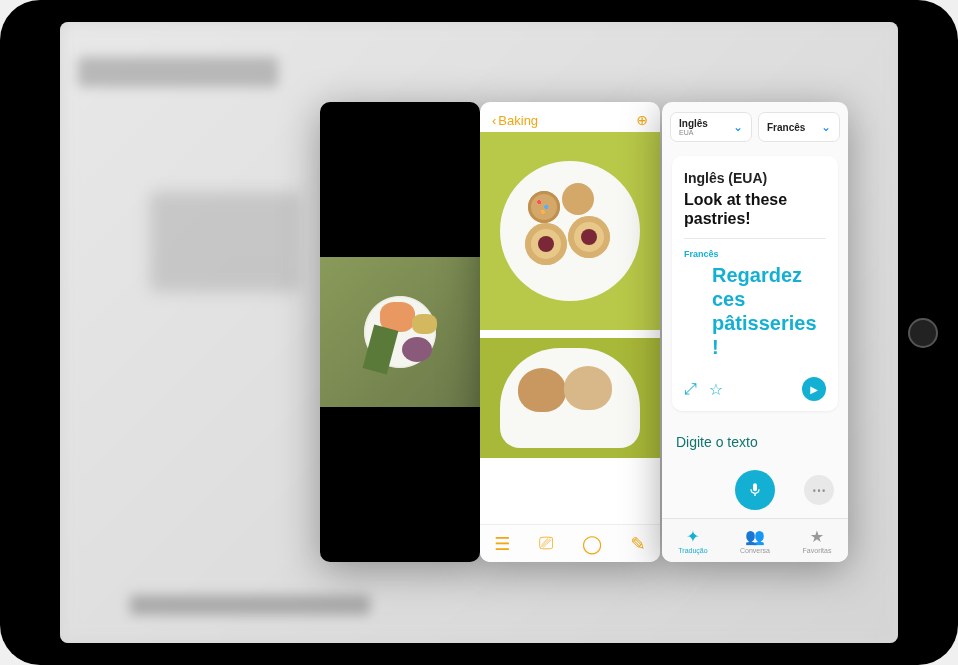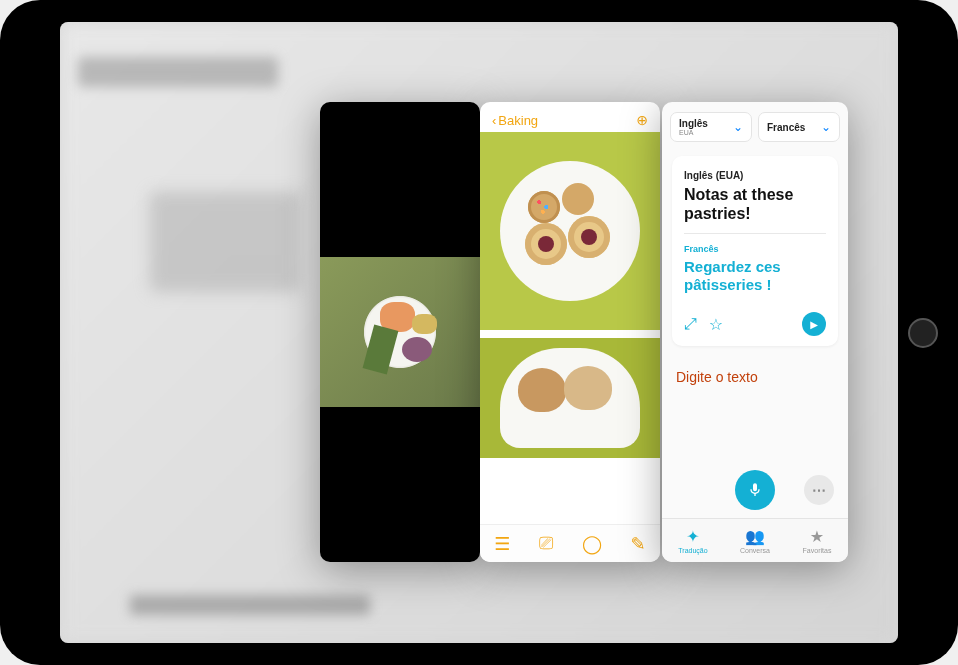--- a/index.html
+++ b/index.html
@@ -228,35 +228,35 @@
     .lang-text { display:flex; flex-direction: column; }
     .chev-down { color: #0a84ff; font-size: 12px; }
     
     .translation-panel {
       margin: 4px 10px 10px;
       background: #fff;
       border-radius: 10px;
       padding: 14px 12px 10px;
       box-shadow: 0 1px 3px rgba(0,0,0,0.06);
     }
-    .src-lang-label { font-size: 10px; font-weight: 600; color: #222; margin-bottom: 4px; }
+    .src-lang-label { font-size: 14px; font-weight: 600; color: #222; margin-bottom: 4px; }
     .src-text { font-size: 16px; font-weight: 800; color: #111; line-height: 1.2; margin-bottom: 10px; }
     .divider { height: 1px; background: #e8e8e8; margin-bottom: 10px; }
     .tgt-lang-label { font-size: 9px; font-weight: 700; color: #14b0d4; margin-bottom: 4px; }
-    .tgt-text { font-size: 15px; font-weight: 800; color: #14b0d4; line-height: 1.2; margin-bottom: 18px; }
+    .tgt-text { font-size: 20px; font-weight: 800; color: #14b0d4; line-height: 1.2; margin-bottom: 18px; margin-left: 28px; }
     .trans-actions { display: flex; justify-content: space-between; align-items: center; }
     .trans-left-actions { display: flex; gap: 12px; }
     .action-icon { color: #14b0d4; font-size: 16px; }
     .play-btn { width: 24px; height: 24px; background: #14b0d4; border-radius: 50%; display: flex; align-items: center; justify-content: center; color: #fff; font-size: 10px; }
     
     .input-area {
       margin: 0 10px;
       padding: 12px 4px 0;
     }
-    .input-placeholder { color: #c2410c; font-size: 14px; font-weight: 500; }
+    .input-placeholder { color: #0f766e; font-size: 14px; font-weight: 500; }
     
     .mic-row {
       position: absolute;
       bottom: 52px;
       left: 0; right: 0;
       display: flex;
       justify-content: center;
       align-items: center;
     }
     .mic-btn {
@@ -371,21 +371,21 @@
           <div class="lang-select">
             <div class="lang-text">
               <span class="lang-label">Francês</span>
             </div>
             <span class="chev-down">⌄</span>
           </div>
         </div>
 
         <div class="translation-panel">
           <div class="src-lang-label">Inglês (EUA)</div>
-          <div class="src-text">Notas at these pastries!</div>
+          <div class="src-text">Look at these pastries!</div>
           <div class="divider"></div>
           <div class="tgt-lang-label">Francês</div>
           <div class="tgt-text">Regardez ces pâtisseries !</div>
           <div class="trans-actions">
             <div class="trans-left-actions">
               <span class="action-icon">⤢</span>
               <span class="action-icon">☆</span>
             </div>
             <div class="play-btn">▶</div>
           </div>

